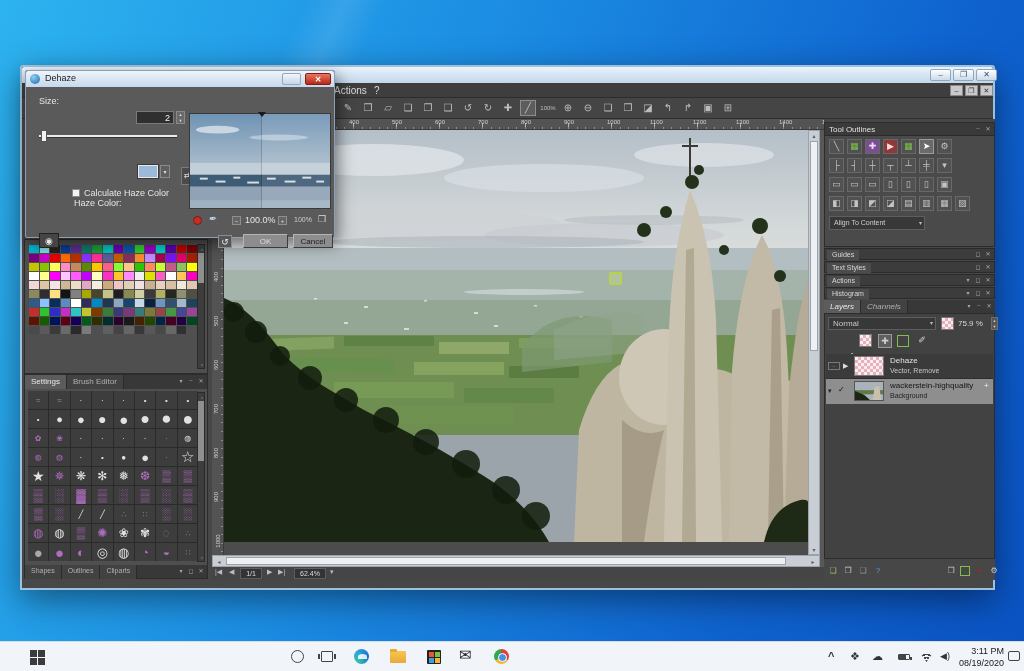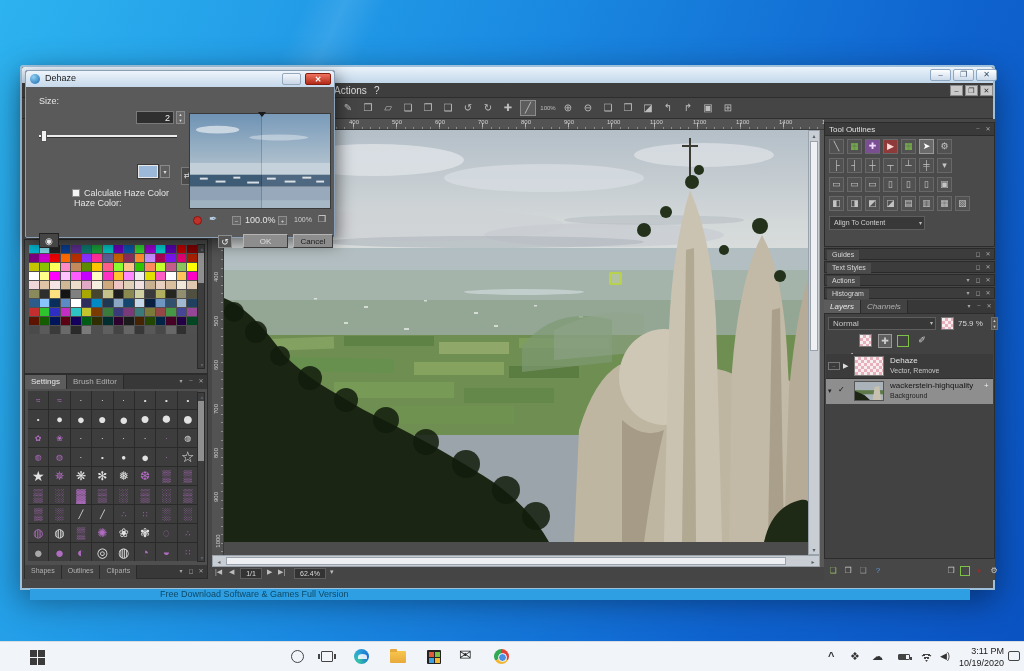--- a/index.html
+++ b/index.html
@@ -989,23 +989,20 @@
       <div class="dh-lbl" style="left:268px;top:129px;font-size:7px;color:#cfcfcf;">100%</div>
       <div class="abs" id="dh-pgicon">❒</div>
 
       <div class="abs" id="dh-eyebtn">◉</div>
       <div class="abs" id="dh-resetbtn">↺</div>
       <div class="dh-btn" id="dh-ok">OK</div>
       <div class="dh-btn" id="dh-cancel">Cancel</div>
     </div>
   </div>
 
-  <div class="abs" id="wm-band">
-    <span class="abs" id="wm-text">Free Download Software &amp; Games Full Version</span>
-  </div>
 
   <div class="abs" id="taskbar">
     <div class="abs" id="start-btn">
         <div></div>
         <div></div>
         <div></div>
         <div></div>
       </div>
     <div class="tb-icon" style="left:288px;">
         <div class="abs" id="cortana-c"></div>
@@ -1039,18 +1036,18 @@
     <div class="tray" style="left:872px;">☁</div>
     <div class="tray" style="left:898px;">
         <div class="abs" id="battery-i"></div>
       </div>
     <div class="tray" style="left:920px;">
         <div class="abs" id="wifi-i"></div>
       </div>
     <div class="tray" style="left:940px;font-size:9px;margin-top:1px;">◀)</div>
     <div class="abs" id="clock">
       <div>3:11 PM</div>
-      <div>10/19/2020</div>
+      <div>08/19/2020</div>
     </div>
     <div class="abs" id="notif-i"></div>
   </div>
 
 </div>
 
 </body></html>

